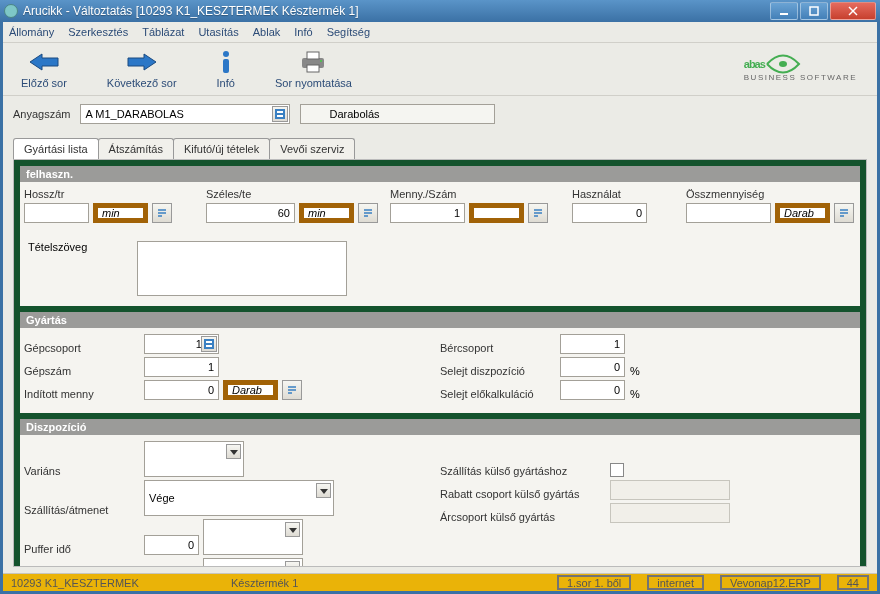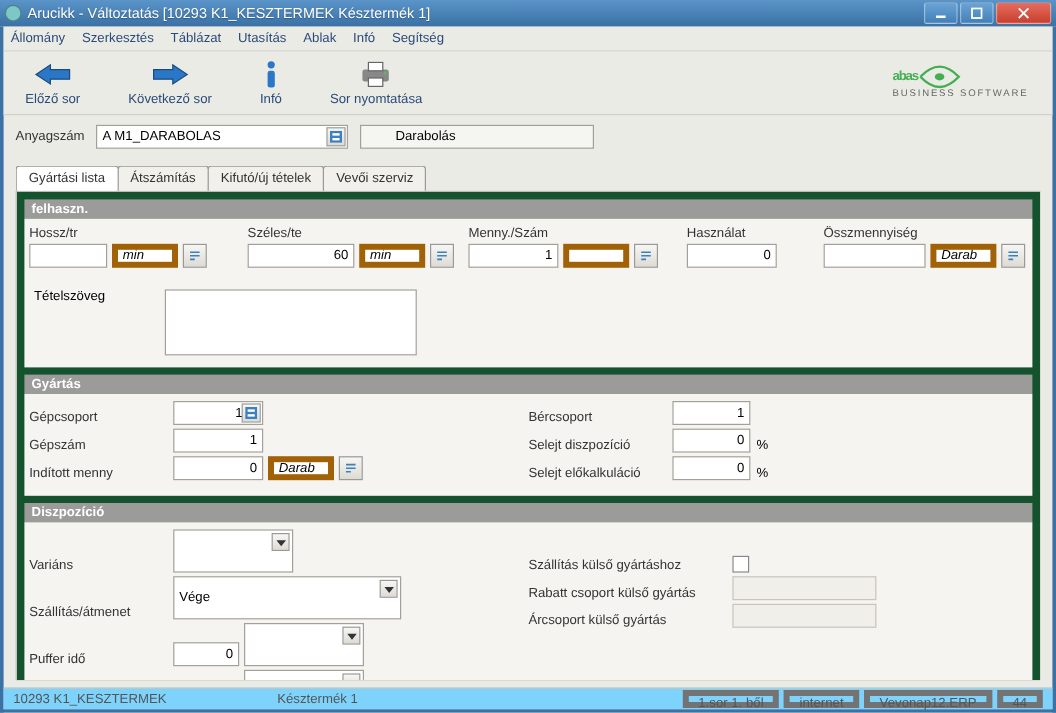--- a/index.html
+++ b/index.html
@@ -63,22 +63,22 @@
     .form-line { display: flex; align-items: flex-end; margin-bottom: 3px; }
     .form-line label { width: 120px; color: #333; }
     .form-line label.wide { width: 170px; }
     .pct { margin-left: 5px; }
 
     .dropdown { border: 1px solid #a3a098; background: #fff; height: 36px; position: relative; display: inline-flex; align-items: center; padding: 0 4px; }
     .dropdown .caret { position: absolute; right: 2px; top: 2px; width: 15px; height: 15px; background: linear-gradient(#f6f6f2,#dedbd3); border: 1px solid #999; display: flex; align-items: center; justify-content: center; }
     .checkbox { width: 14px; height: 14px; border: 1px solid #888; background: #fff; }
     .ro-box { border: 1px solid #c7c5bd; background: #f1efe9; height: 20px; display: inline-block; }
 
-    .statusbar { height: 18px; background: #7dd3fc; border-top: 1px solid #c7c5bd; display: flex; align-items: center; padding: 0 8px; font-size: 11px; color: #555; margin-top: auto; }
-    .statusbar .seg { border: 5px solid #737373; padding: 0 8px; margin-left: 4px; height: 15px; line-height: 13px; }
+    .statusbar { height: 18px; background: #eab308; border-top: 1px solid #c7c5bd; display: flex; align-items: center; padding: 0 8px; font-size: 11px; color: #555; margin-top: auto; }
+    .statusbar .seg { border: 2px solid #737373; padding: 0 8px; margin-left: 16px; height: 15px; line-height: 13px; }
     .statusbar .left-seg { flex: 0 0 200px; }
     .statusbar .spacer { flex: 1; }
   </style>
 </head>
 <body>
 
 <div class="titlebar">
   <div class="app-icon"></div>
   <div class="title">Arucikk - Változtatás  [10293   K1_KESZTERMEK   Késztermék 1]</div>
   <div class="win-btns">

